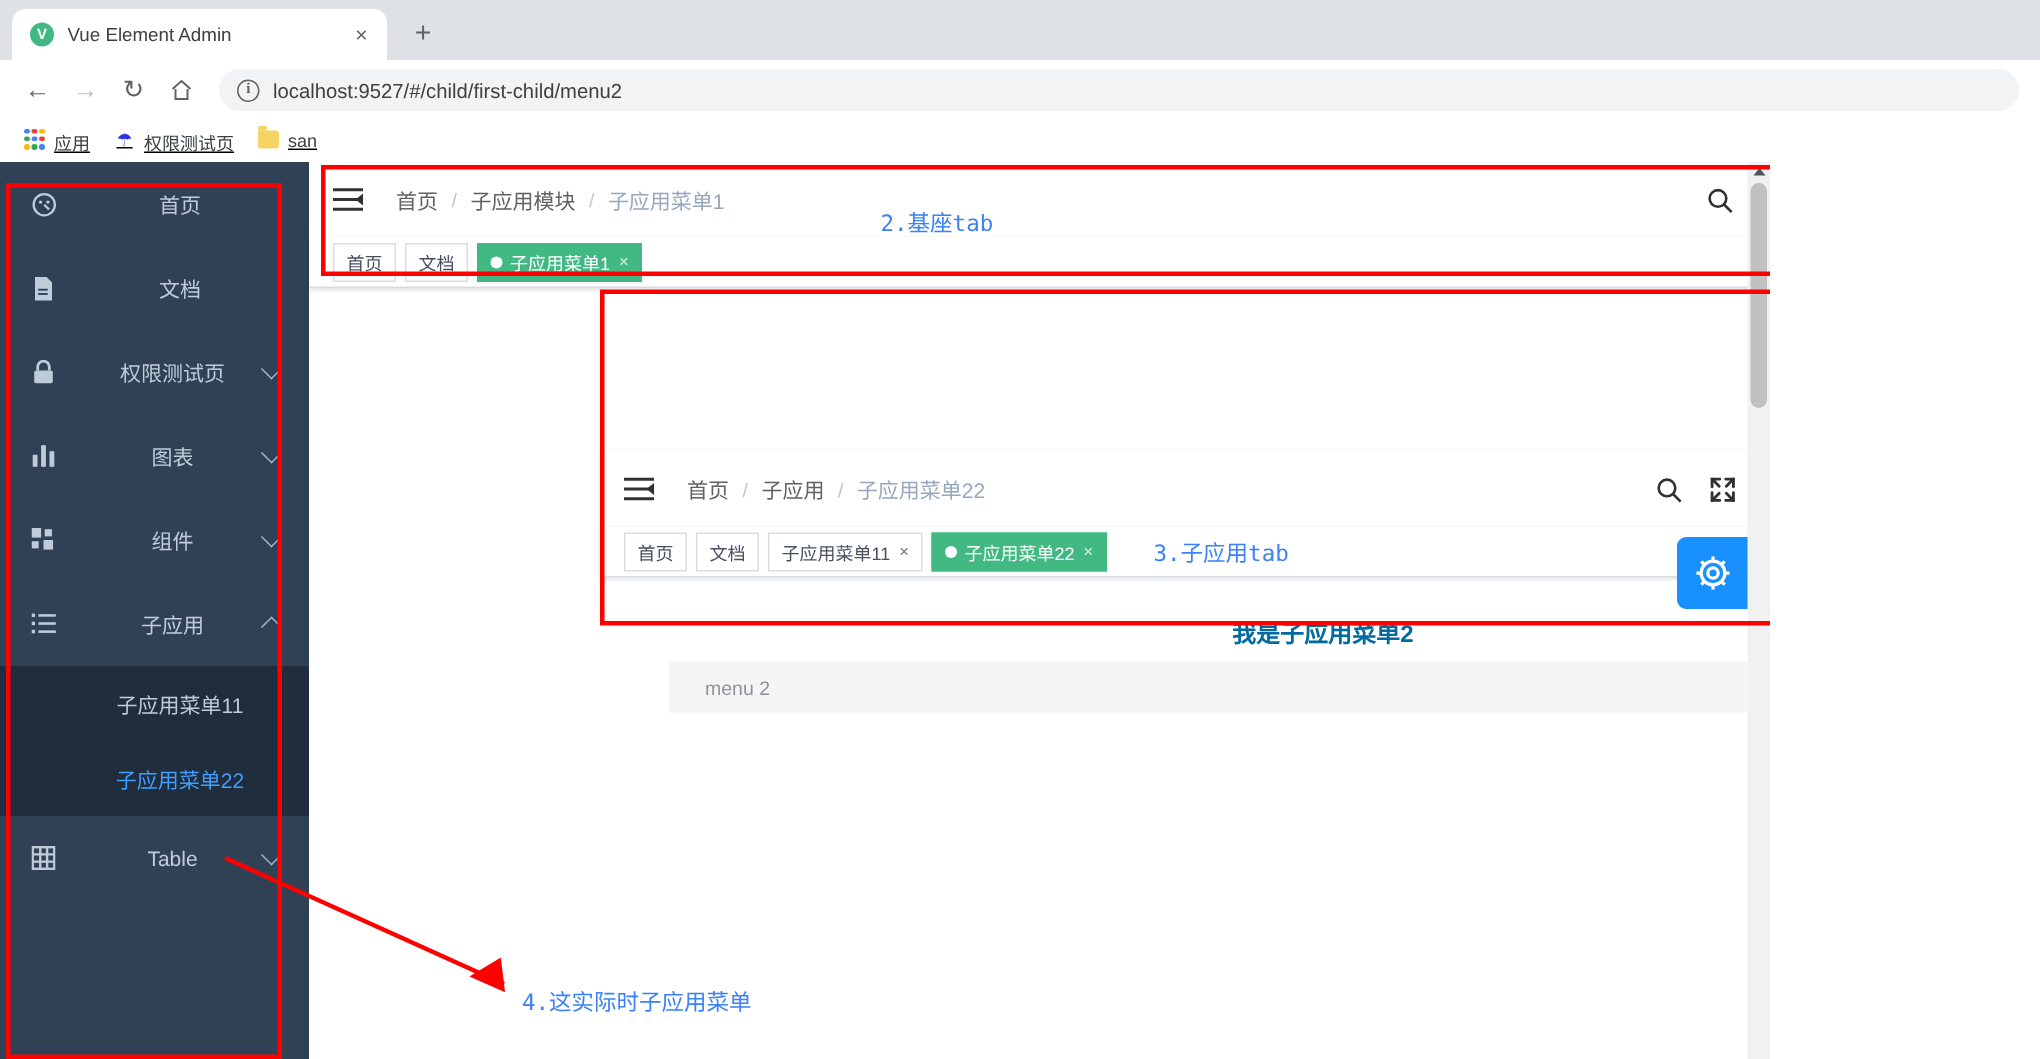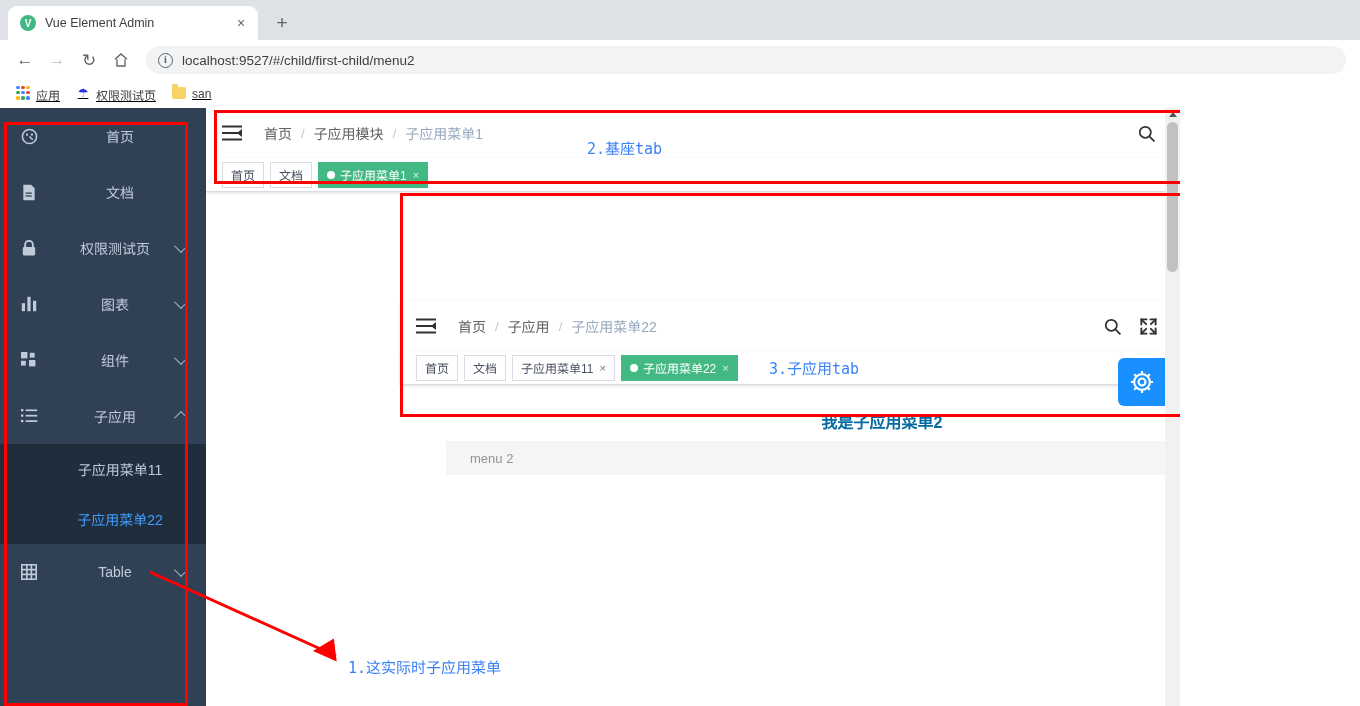--- a/index.html
+++ b/index.html
@@ -581,18 +581,18 @@
 
     <div class="annot-box" style="left:214px; top:2px; width:1090px; height:74px;"></div>
 
     <div class="annot-box" style="left:400px; top:85px; width:918px; height:224px;"></div>
 
     <svg class="annot-arrow" style="left:100px; top:450px; width:260px; height:110px;" viewBox="0 0 260 110">
       <line x1="50" y1="14" x2="236" y2="98" stroke="#ff0000" stroke-width="3"></line>
       <polygon points="240,100 214,100 228,80" fill="#ff0000" transform="rotate(24 230 94)"></polygon>
     </svg>
 
-    <span class="annot-text" style="left:348px; top:548px;">1.这实际时子应用菜单</span>
+    <span class="annot-text" style="left:348px; top:548px;">4.这实际时子应用菜单</span>
     <span class="annot-text" style="left:587px; top:29px;">2.基座tab</span>
     <span class="annot-text" style="left:769px; top:205px;margin-top:44px;">3.子应用tab</span>
 
   </div>
 </div>
 
 </body></html>

